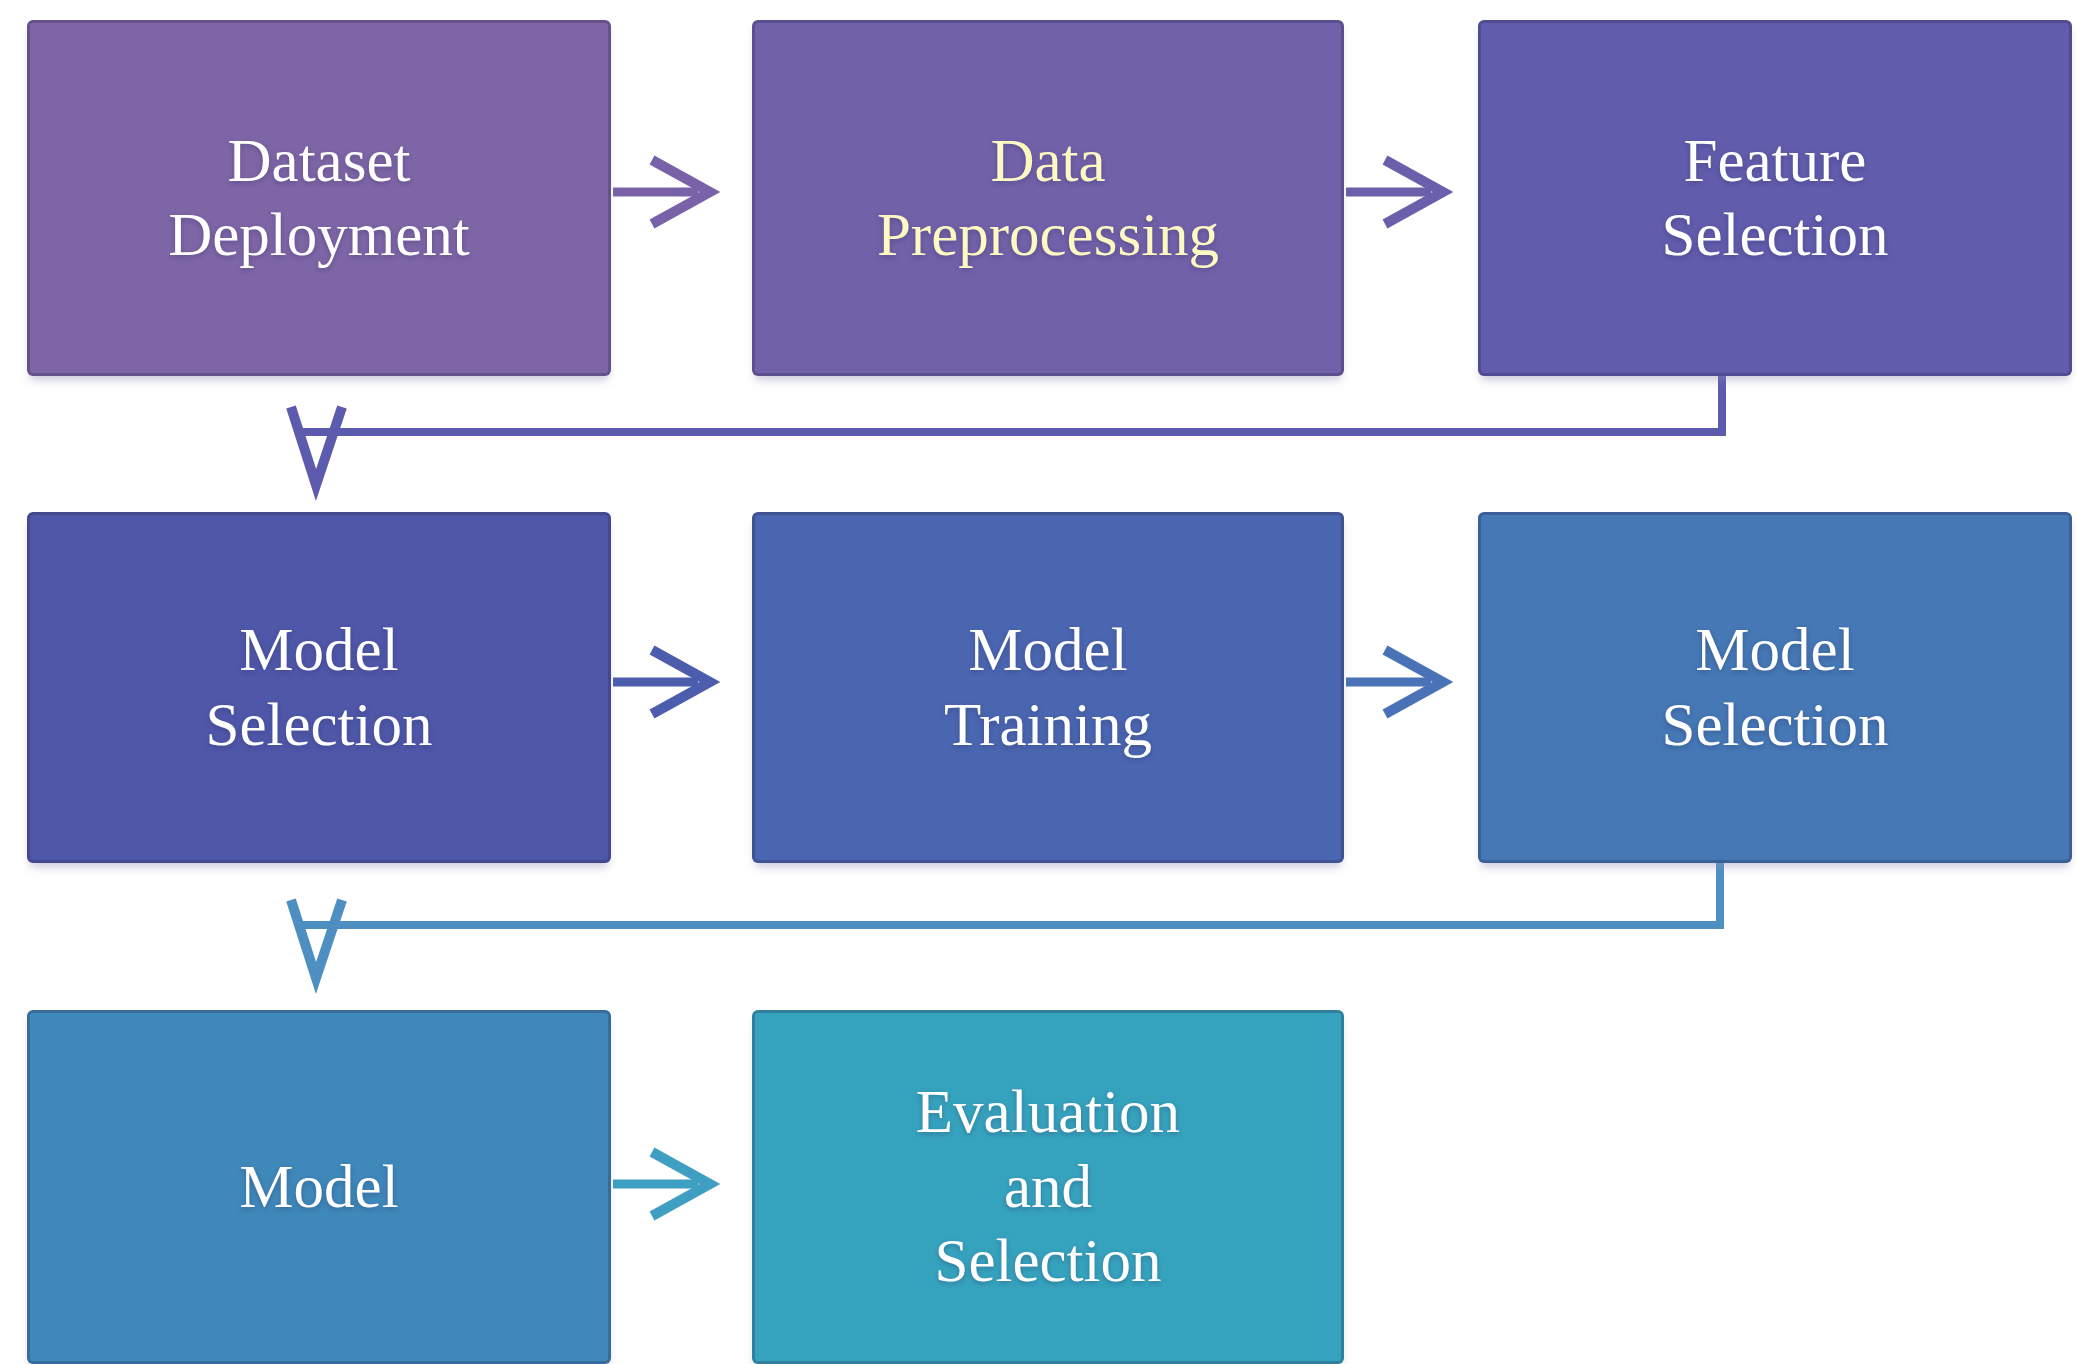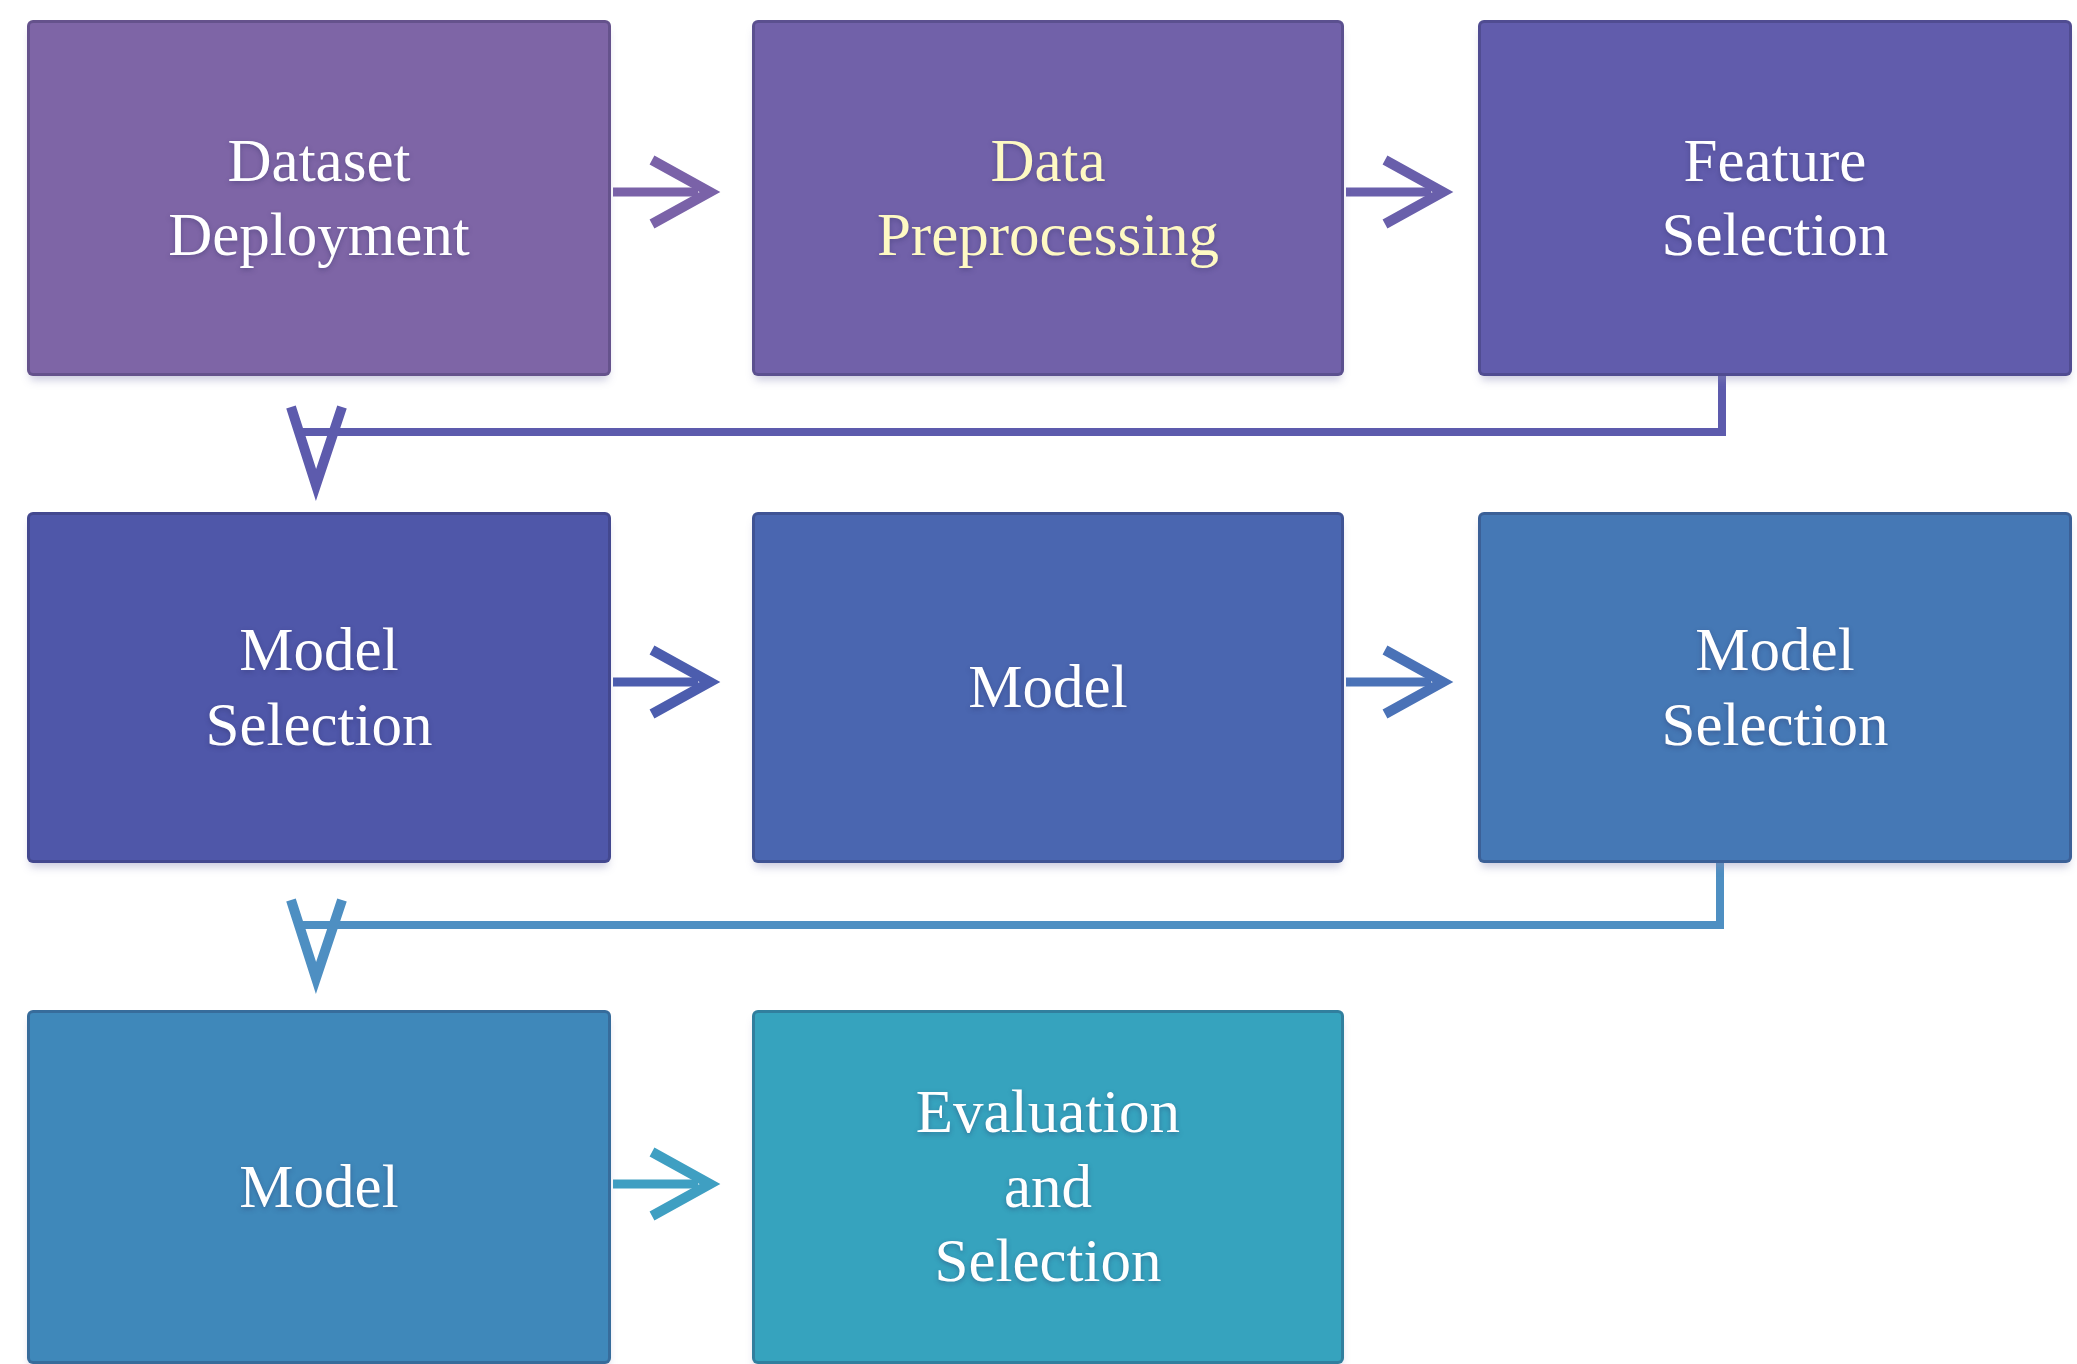--- a/index.html
+++ b/index.html
@@ -102,20 +102,21 @@
     <span class="line">Selection</span>
   </div>
 
   <div class="node p4" style="background-color: rgb(79, 87, 169); color: rgb(255, 255, 255);">
     <span class="line">Model</span>
     <span class="line">Selection</span>
   </div>
 
   <div class="node p5" style="background-color: rgb(74, 102, 176); color: rgb(255, 255, 255);">
     <span class="line">Model</span>
+    <span class="line">Training</span>
   </div>
 
   <div class="node p6" style="background-color: rgb(69, 120, 181); color: rgb(255, 255, 255);">
     <span class="line">Model</span>
     <span class="line">Selection</span>
   </div>
 
   <div class="node p7" style="background-color: rgb(63, 136, 186); color: rgb(255, 255, 255);">
     <span class="line">Model</span>
   </div>

